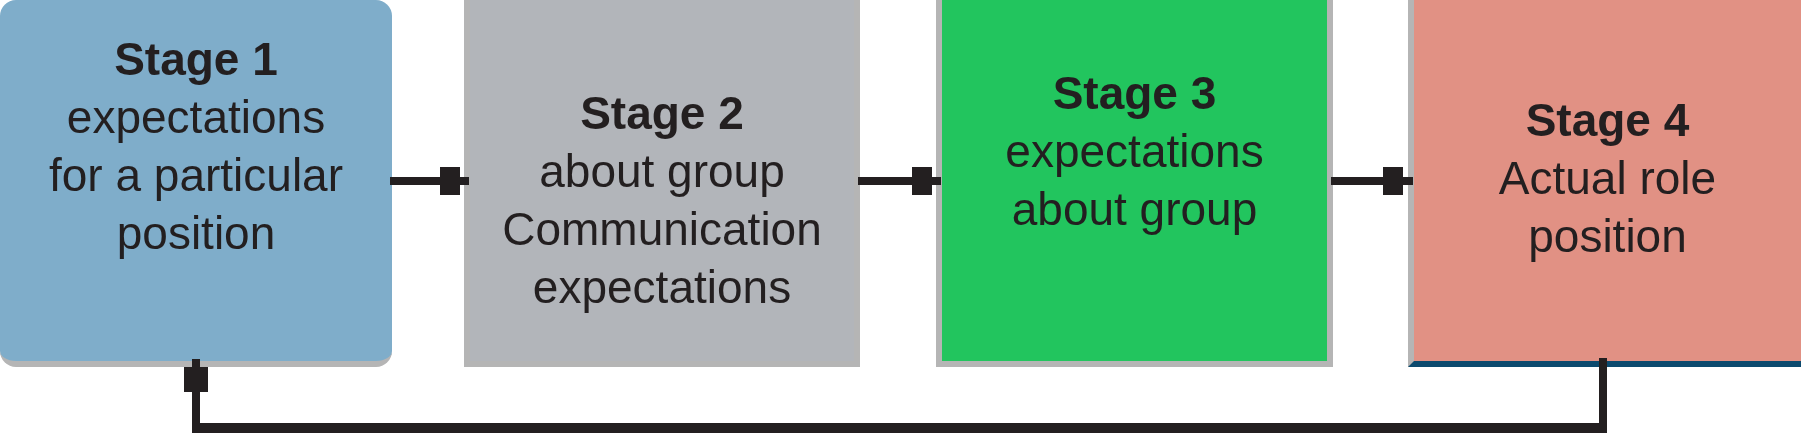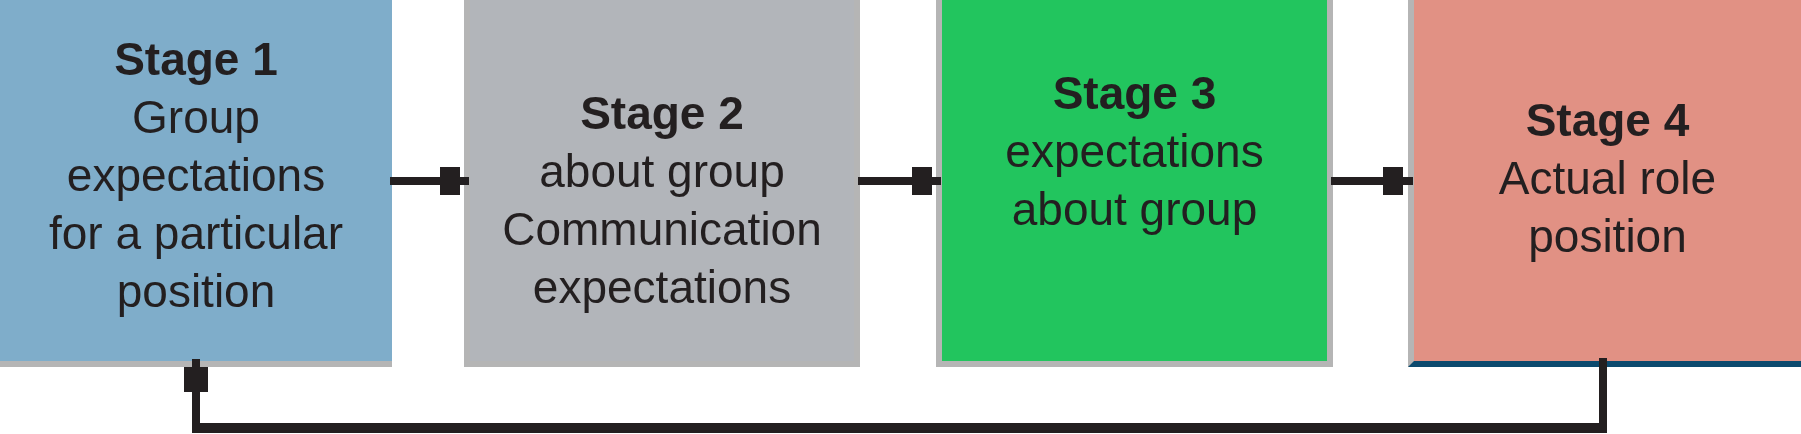--- a/index.html
+++ b/index.html
@@ -13,20 +13,21 @@
   }
   .stage-box {
     position: absolute;
     top: 0;
     box-sizing: border-box;
     height: 367px;
   }
   .stage-1 {
     left: 0; width: 392px;
     border-bottom: 6px solid #b5b5b5;
+    border-radius: 16px;
   }
   .stage-2 {
     left: 464px; width: 396px;
     border: 6px solid #b5b5b5; border-top: none;
   }
   .stage-3 {
     left: 936px; width: 397px;
     border: 6px solid #b5b5b5; border-top: none;
   }
   .stage-4 {
@@ -56,21 +57,20 @@
   .connector { fill: #231f20; }
 </style>
 </head>
 <body>
 
 <div class="canvas" style="color: rgb(35, 31, 32);">
 
   <div class="stage-box stage-1" style="background-color: rgb(127, 173, 202);">
     <div class="stage-text">
       <div class="stage-title">Stage 1</div>
-      <div class="stage-line">Group</div>
       <div class="stage-line">expectations</div>
       <div class="stage-line">for a particular</div>
       <div class="stage-line">position</div>
     </div>
   </div>
 
   <div class="stage-box stage-2" style="background-color: rgb(178, 181, 186);">
     <div class="stage-text">
       <div class="stage-title">Stage 2</div>
       <div class="stage-line">about group</div>

